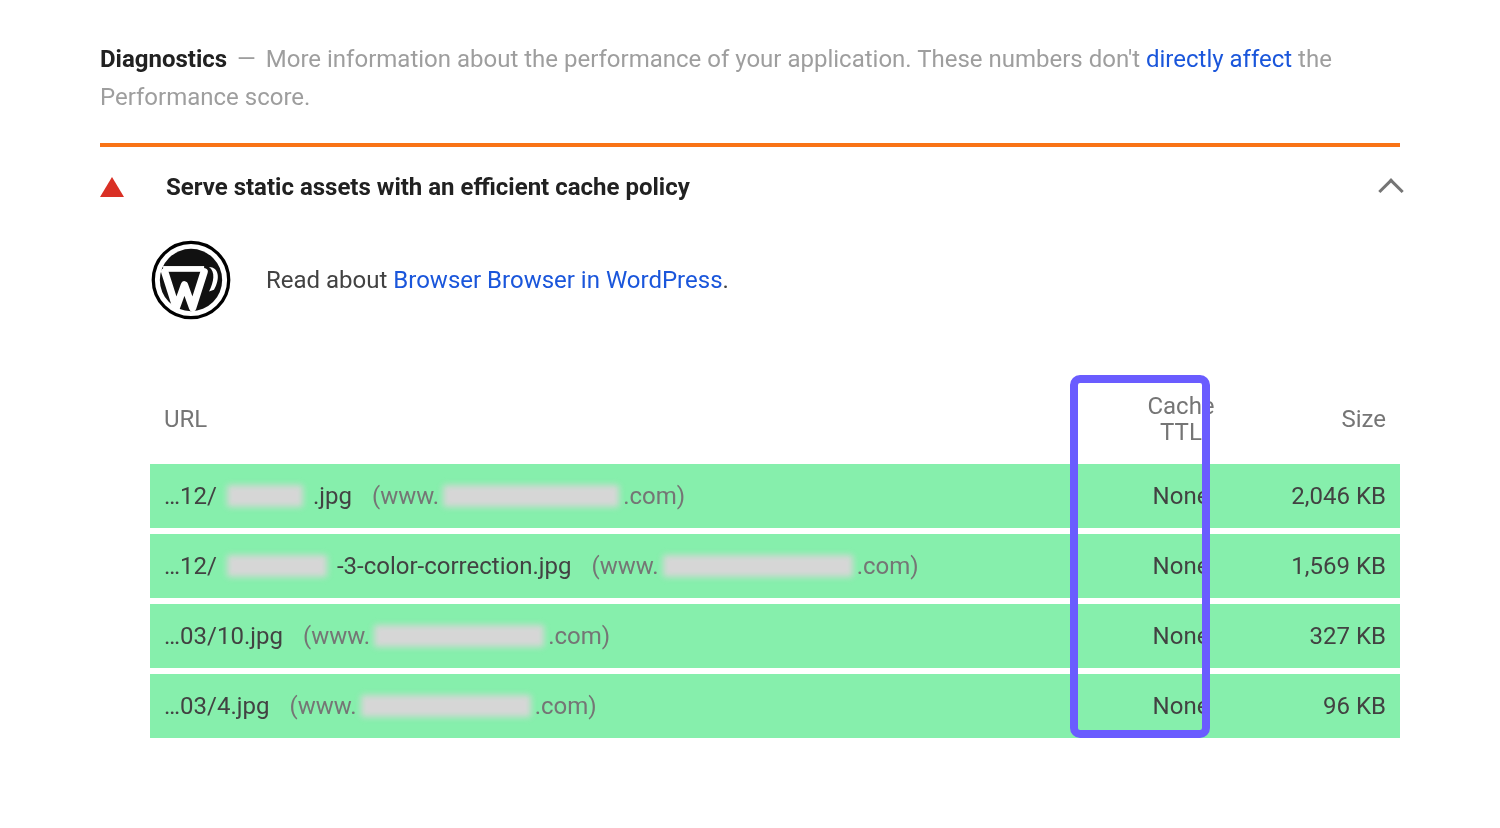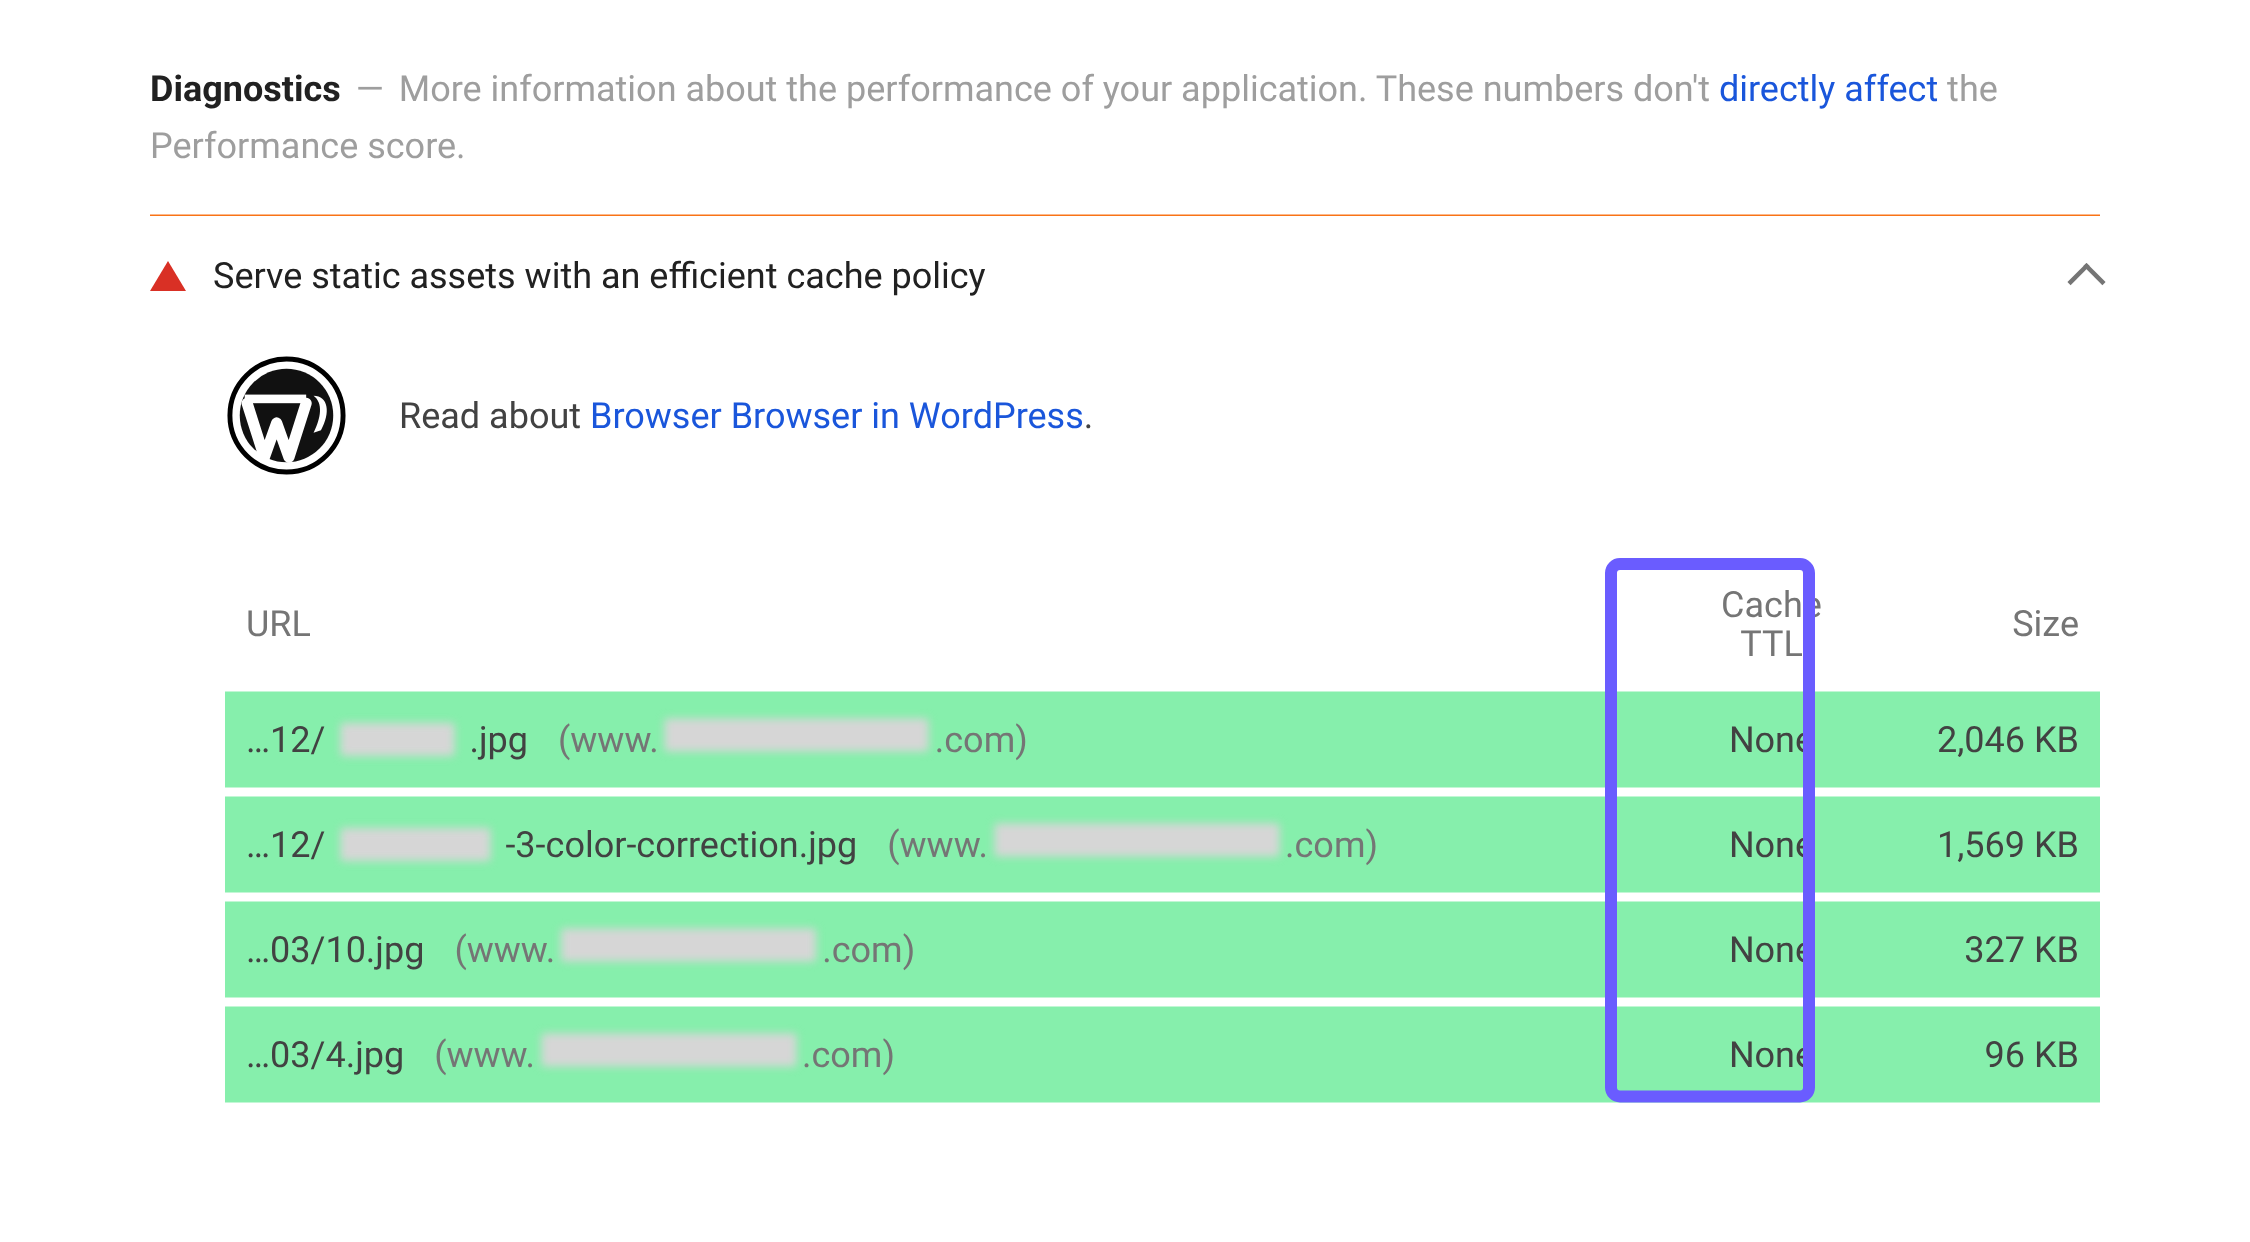--- a/index.html
+++ b/index.html
@@ -9,21 +9,21 @@
     color: #212121;
     background: #fff;
   }
   .container {
     padding: 40px 100px 0 100px;
   }
   .diagnostics-header {
     font-size: 24px;
     line-height: 1.6;
     color: #9e9e9e;
-    border-bottom: 1px solid #f97316;
+    border-bottom: 4px solid #f97316;
     padding-bottom: 26px;
   }
   .diagnostics-header .title {
     font-weight: 700;
     color: #212121;
   }
   .diagnostics-header .dash { color: #9e9e9e; margin: 0 4px; }
   .diagnostics-header .link {
     color: #1a56db;
     text-decoration: none;
@@ -41,21 +41,21 @@
     align-items: center;
     gap: 18px;
     flex: 1;
   }
   .triangle-icon {
     width: 0; height: 0;
     border-left: 12px solid transparent;
     border-right: 12px solid transparent;
     border-bottom: 20px solid #d93025;
   }
-  .audit-title { font-weight: 400; color: #212121; }
+  .audit-title { font-weight: 700; color: #212121; margin-left: 24px; }
   .audit-count .dash2 { color: #d93025; margin: 0 8px 0 8px; font-weight: 400; }
   .audit-count .count-text { color: #d93025; font-weight: 600; }
   .chevron {
     width: 18px; height: 18px;
     border-right: 3px solid #757575;
     border-top: 3px solid #757575;
     transform: rotate(-45deg);
     margin-top: 8px;
   }
   .audit-body {
@@ -116,21 +116,21 @@
     display: inline-block;
     height: 22px;
     background: #d6d6d6;
     filter: blur(3px);
     border-radius: 2px;
   }
   .url-suffix { color: #424242; white-space: nowrap; }
   .url-domain-wrap {
     color: #757575;
     display: flex;
-    align-items: flex-start;
+    align-items: center;
     gap: 4px;
     margin-left: 10px;
   }
   .highlight-box {
     position: absolute;
     border: 8px solid #6a5cff;
     border-radius: 10px;
     top: 0;
     bottom: 0;
     pointer-events: none;

